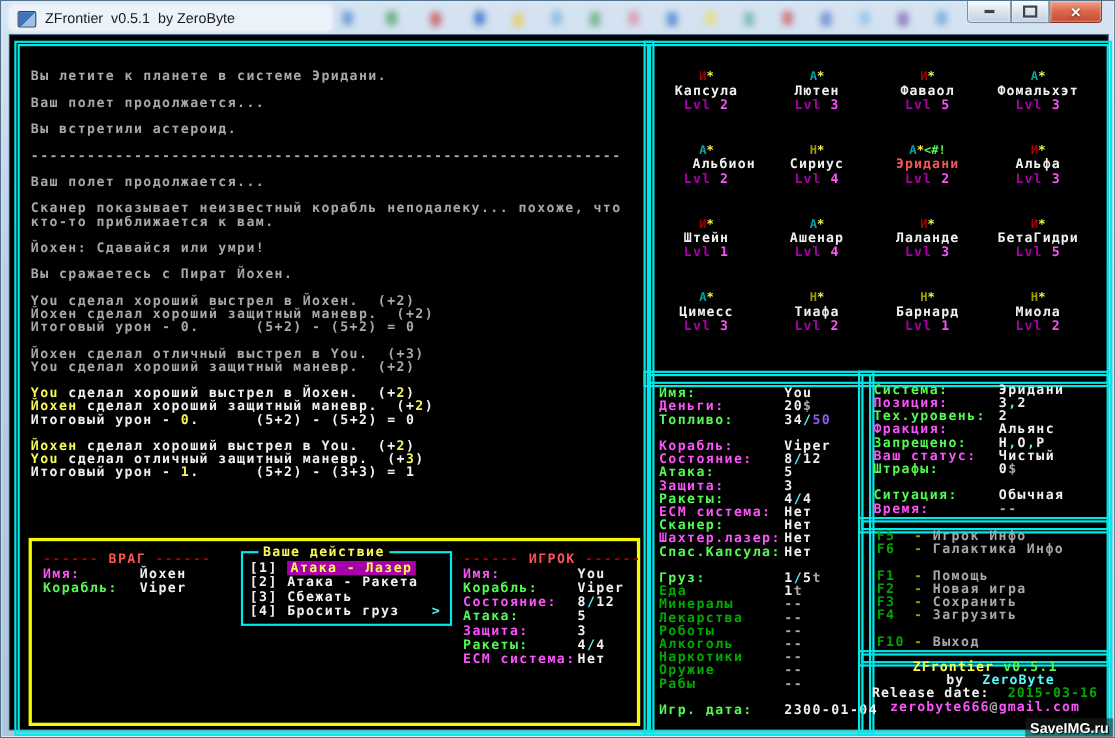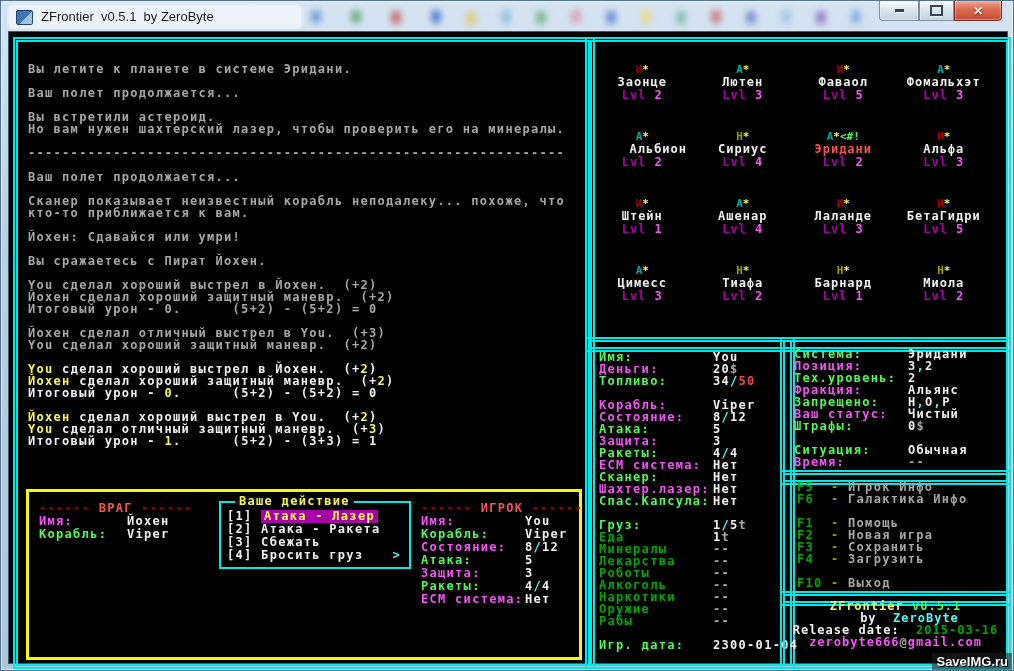--- a/index.html
+++ b/index.html
@@ -110,21 +110,20 @@
 
   <div class="client">
 
     <div class="box left-box">
       <div class="log-lines">
           <div class="tline" style="color: rgb(168, 168, 168);">Вы летите к планете в системе Эридани.</div>
           <div class="tline" style="color: rgb(168, 168, 168);"> </div>
           <div class="tline" style="color: rgb(168, 168, 168);">Ваш полет продолжается...</div>
           <div class="tline" style="color: rgb(168, 168, 168);"> </div>
           <div class="tline" style="color: rgb(168, 168, 168);">Вы встретили астероид.</div>
-          <div class="tline" style="color: rgb(168, 168, 168);">Но вам нужен шахтерский лазер, чтобы проверить его на минералы.</div>
           <div class="tline" style="color: rgb(168, 168, 168);"> </div>
           <div class="tline" style="color: rgb(168, 168, 168);">---------------------------------------------------------------</div>
           <div class="tline" style="color: rgb(168, 168, 168);"> </div>
           <div class="tline" style="color: rgb(168, 168, 168);">Ваш полет продолжается...</div>
           <div class="tline" style="color: rgb(168, 168, 168);"> </div>
           <div class="tline" style="color: rgb(168, 168, 168);">Сканер показывает неизвестный корабль неподалеку... похоже, что</div>
           <div class="tline" style="color: rgb(168, 168, 168);">кто-то приближается к вам.</div>
           <div class="tline" style="color: rgb(168, 168, 168);"> </div>
           <div class="tline" style="color: rgb(168, 168, 168);">Йохен: Сдавайся или умри!</div>
           <div class="tline" style="color: rgb(168, 168, 168);"> </div>
@@ -170,21 +169,21 @@
             <div class="crow"><span class="clab" style="color: rgb(84, 248, 84);">Ракеты:</span><span class="cval"><span style="color: rgb(240, 240, 240);">4</span><span style="color: rgb(84, 248, 248);">/</span><span style="color: rgb(240, 240, 240);">4</span></span></div>
             <div class="crow"><span class="clab" style="color: rgb(248, 84, 248);">ЕСМ система:</span><span class="cval"><span style="color: rgb(240, 240, 240);">Нет</span></span></div>
           </div>
       </div>
     </div>
 
     <div class="box map-box">
       <div class="map-grid">
           <div class="map-cell">
             <div class="mline"><span style="color: rgb(168, 0, 0);">И</span><span style="color: rgb(248, 248, 84);">*</span></div>
-            <div class="mname" style="color: rgb(240, 240, 240);">Заонце</div>
+            <div class="mname" style="color: rgb(240, 240, 240);">Капсула</div>
             <div class="mlvl"><span style="color: rgb(168, 0, 168);">Lvl </span><span style="color: rgb(248, 84, 248);">2</span></div>
           </div>
           <div class="map-cell">
             <div class="mline"><span style="color: rgb(0, 168, 168);">А</span><span style="color: rgb(248, 248, 84);">*</span></div>
             <div class="mname" style="color: rgb(240, 240, 240);">Лютен</div>
             <div class="mlvl"><span style="color: rgb(168, 0, 168);">Lvl </span><span style="color: rgb(248, 84, 248);">3</span></div>
           </div>
           <div class="map-cell">
             <div class="mline"><span style="color: rgb(168, 0, 0);">И</span><span style="color: rgb(248, 248, 84);">*</span></div>
             <div class="mname" style="color: rgb(240, 240, 240);">Фаваол</div>
@@ -255,21 +254,21 @@
             <div class="mname" style="color: rgb(240, 240, 240);">Миола</div>
             <div class="mlvl"><span style="color: rgb(168, 0, 168);">Lvl </span><span style="color: rgb(248, 84, 248);">2</span></div>
           </div>
         </div>
     </div>
 
     <div class="box stats-box">
       <div class="rows stats-rows">
           <div class="srow"><span class="lab" style="color: rgb(84, 248, 84);">Имя:</span><span class="val"><span style="color: rgb(240, 240, 240);">You</span></span></div>
           <div class="srow"><span class="lab" style="color: rgb(248, 84, 248);">Деньги:</span><span class="val"><span style="color: rgb(240, 240, 240);">20</span><span style="color: rgb(168, 168, 168);">$</span></span></div>
-          <div class="srow"><span class="lab" style="color: rgb(84, 248, 84);">Топливо:</span><span class="val"><span style="color: rgb(240, 240, 240);">34</span><span style="color: rgb(84, 248, 248);">/</span><span style="color: #ef4444; text-align: right;">50</span></span></div>
+          <div class="srow"><span class="lab" style="color: rgb(84, 248, 84);">Топливо:</span><span class="val"><span style="color: rgb(240, 240, 240);">34</span><span style="color: rgb(84, 248, 248);">/</span><span style="color: #8b5cf6; text-align: right;">50</span></span></div>
           <div class="srow"></div>
           <div class="srow"><span class="lab" style="color: rgb(248, 84, 248);">Корабль:</span><span class="val"><span style="color: rgb(240, 240, 240);">Viper</span></span></div>
           <div class="srow"><span class="lab" style="color: rgb(248, 84, 248);">Состояние:</span><span class="val"><span style="color: rgb(240, 240, 240);">8</span><span style="color: rgb(84, 248, 248);">/</span><span style="color: rgb(240, 240, 240);">12</span></span></div>
           <div class="srow"><span class="lab" style="color: rgb(84, 248, 84);">Атака:</span><span class="val"><span style="color: rgb(240, 240, 240);">5</span></span></div>
           <div class="srow"><span class="lab" style="color: rgb(248, 84, 248);">Защита:</span><span class="val"><span style="color: rgb(240, 240, 240);">3</span></span></div>
           <div class="srow"><span class="lab" style="color: rgb(84, 248, 84);">Ракеты:</span><span class="val"><span style="color: rgb(240, 240, 240);">4</span><span style="color: rgb(84, 248, 248);">/</span><span style="color: rgb(240, 240, 240);">4</span></span></div>
           <div class="srow"><span class="lab" style="color: rgb(248, 84, 248);">ЕСМ система:</span><span class="val"><span style="color: rgb(240, 240, 240);">Нет</span></span></div>
           <div class="srow"><span class="lab" style="color: rgb(84, 248, 84);">Сканер:</span><span class="val"><span style="color: rgb(240, 240, 240);">Нет</span></span></div>
           <div class="srow"><span class="lab" style="color: rgb(248, 84, 248);">Шахтер.лазер:</span><span class="val"><span style="color: rgb(240, 240, 240);">Нет</span></span></div>
           <div class="srow"><span class="lab" style="color: rgb(84, 248, 84);">Спас.Капсула:</span><span class="val"><span style="color: rgb(240, 240, 240);">Нет</span></span></div>

